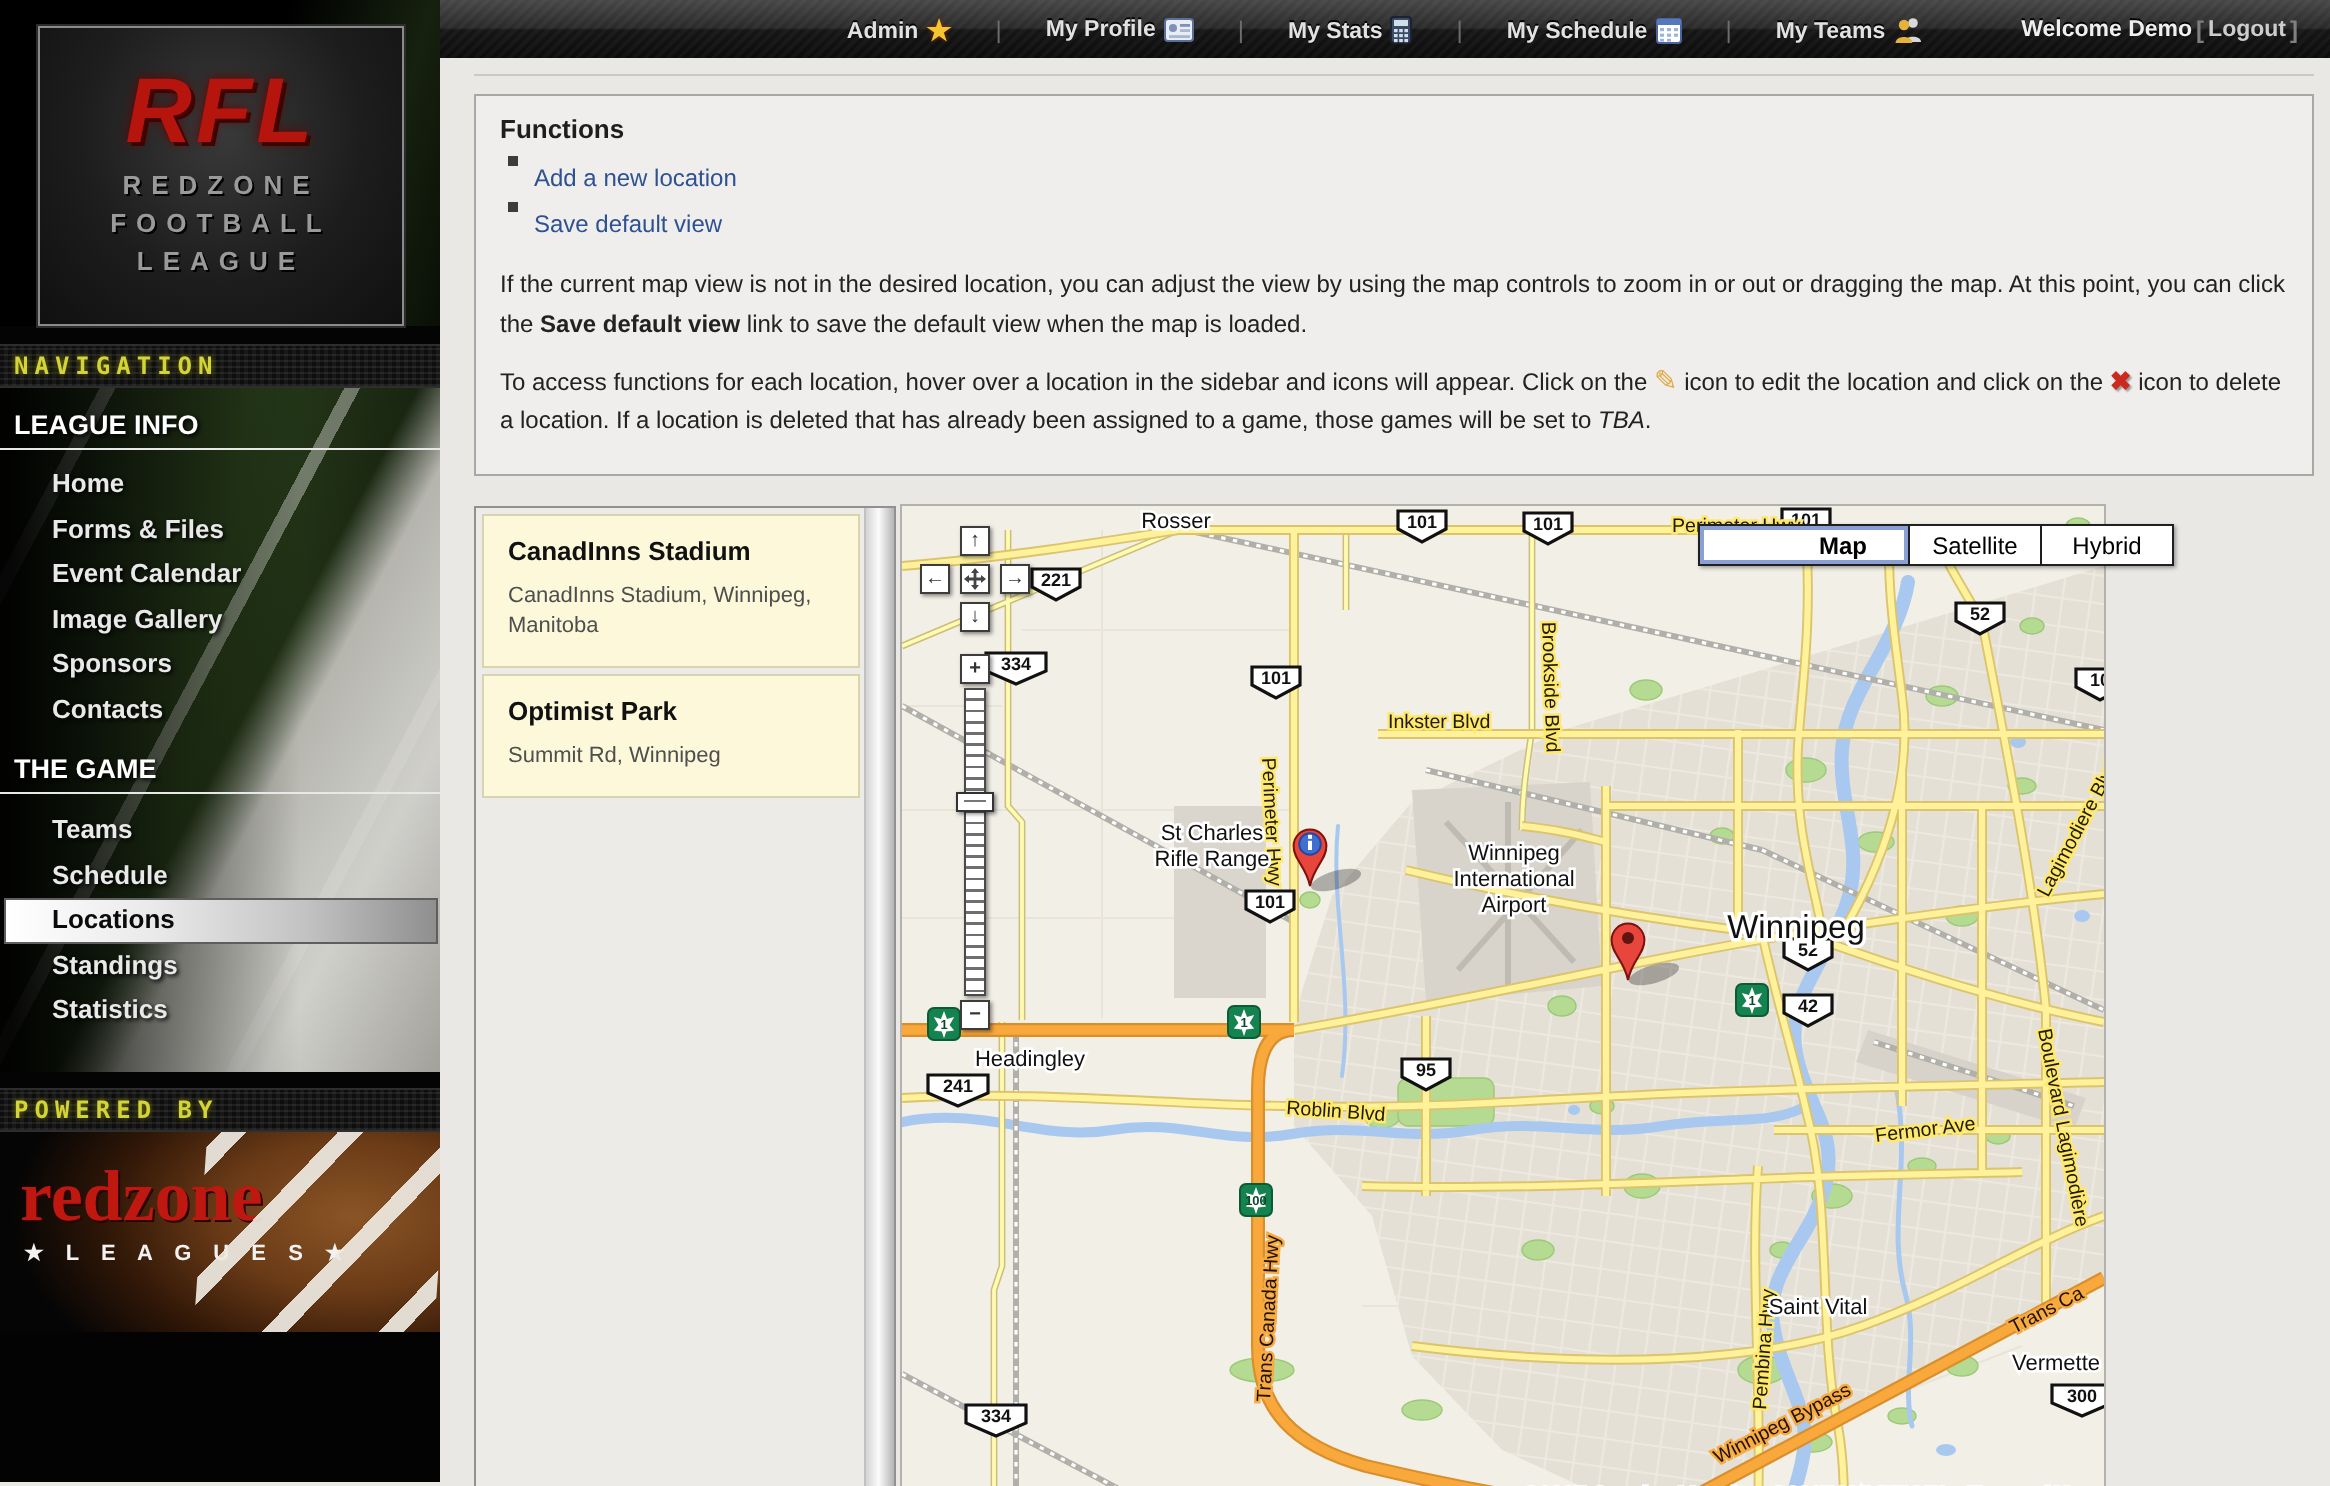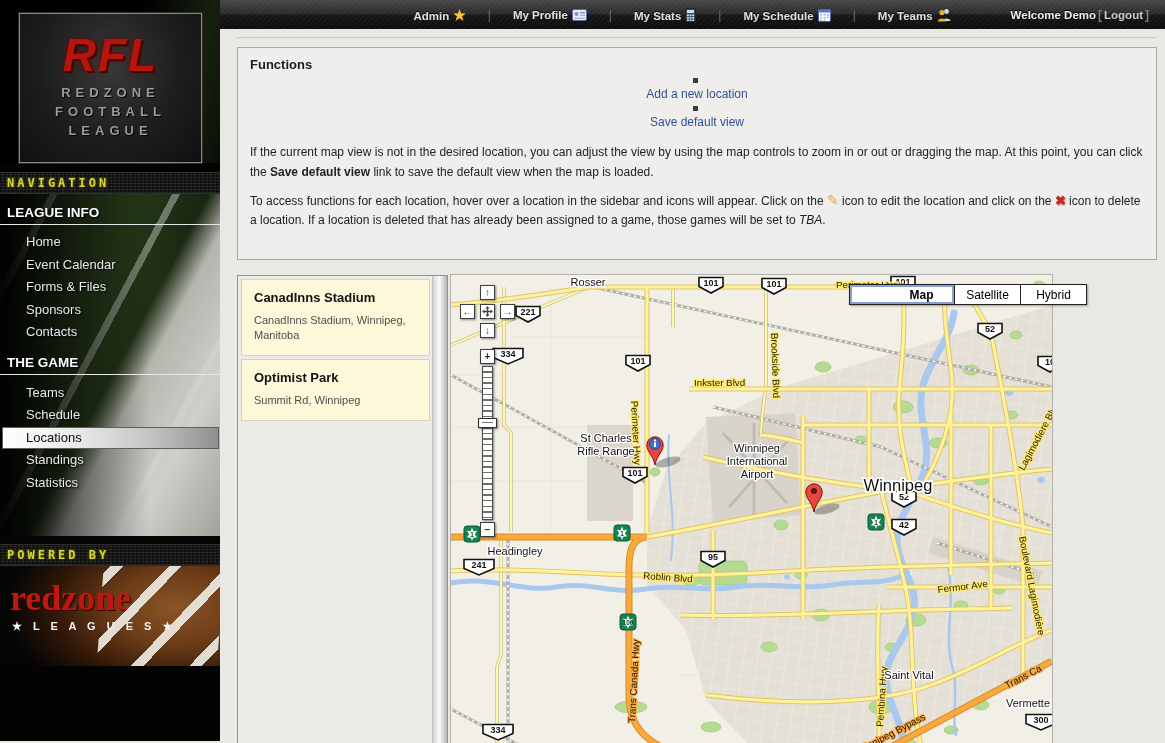--- a/index.html
+++ b/index.html
@@ -23,21 +23,21 @@
     color:#d3d33a;font-family:"DejaVu Sans Mono",monospace;font-weight:bold;font-size:12px;
     letter-spacing:3px;line-height:20px;padding-left:7px;text-shadow:0 0 3px #770;}
   .nav-zone{position:relative;min-height:342px;
     background:
       linear-gradient(90deg,rgba(0,0,0,0.95) 0 6px,rgba(0,0,0,0.55) 70px,rgba(0,0,0,0.1) 150px),
       linear-gradient(118deg,rgba(255,255,255,0) 52%,rgba(226,224,218,0.88) 60%,rgba(242,241,237,0.95) 78%,rgba(198,196,190,0.9) 100%),
       repeating-linear-gradient(118deg,transparent 0 44px,rgba(235,235,230,0.45) 44px 51px,transparent 51px 108px),
       linear-gradient(100deg,#24361b 0%,#2b421c 45%,#0d130a 100%);}
   .side-header{color:#fff;font-weight:bold;font-size:13.5px;padding:11px 0 4px 7px;
     border-bottom:1px solid #e8e8e8;text-shadow:1px 1px 2px #000;}
-  .nav-item{color:#e9e9e9;font-weight:normal;font-size:13px;line-height:22.5px;padding-left:26px;
+  .nav-item{color:#e9e9e9;font-weight:bold;font-size:13px;line-height:22.5px;padding-left:26px;
     text-shadow:1px 1px 2px #000;cursor:pointer;}
   .nav-item.active{background:linear-gradient(90deg,#ffffff 0%,#e9e9e9 35%,#c2c2c2 70%,#8f8f8f 100%);
     border:1px solid #5e5e5e;margin:0 1px 0 2px;padding-left:23px;color:#0b0b0b;text-shadow:none;line-height:20.5px;}
   .powered-logo{height:100px;position:relative;overflow:hidden;
     background:radial-gradient(ellipse 170px 100px at 80% 42%,#8a5526 0%,#6b3b17 38%,#301707 72%,#050505 100%);}
   .powered-logo::after{content:"";position:absolute;right:0;top:-10px;width:120px;height:130px;
     background:repeating-linear-gradient(130deg,transparent 0 14px,rgba(238,234,226,0.92) 14px 23px,transparent 23px 42px);
     transform:rotate(4deg);}
   .rz-name{position:absolute;left:10px;top:16px;font-family:"Liberation Serif",serif;font-weight:bold;
     font-size:36px;color:#bf1810;letter-spacing:0;line-height:0.9;text-shadow:1px 1px 0 #2a0000;}
@@ -45,34 +45,34 @@
   .side-filler{background:#030303;height:75px;}
 
   
   .topbar{position:absolute;left:220px;top:0;width:945px;height:29px;
     background:repeating-linear-gradient(135deg,rgba(255,255,255,0.03) 0 2px,transparent 2px 4px),
                linear-gradient(#474747 0%,#2a2a2a 48%,#161616 52%,#0c0c0c 100%);
     display:flex;align-items:center;justify-content:flex-end;padding-right:14px;box-sizing:border-box;}
   .tb-item{color:#e2e2e2;font-weight:bold;font-size:11.5px;text-shadow:0 -1px 0 #000;
     display:flex;align-items:flex-end;gap:4px;margin:0 19px;cursor:pointer;}
   .tb-sep{color:#6d6d6d;font-size:12px;margin:0 3px;}
-  .tb-welcome{color:#efefef;font-weight:bold;font-size:11.5px;margin-left:40px;text-shadow:0 -1px 0 #000;text-align:center;}
+  .tb-welcome{color:#efefef;font-weight:bold;font-size:11.5px;margin-left:30px;text-shadow:0 -1px 0 #000;text-align:center;}
   .tb-bracket{color:#7f7f7f;font-weight:bold;font-size:12px;margin:0 2px;}
   .tb-logout{color:#cdcdcd;font-weight:bold;font-size:11.5px;cursor:pointer;}
   .star-icon{color:#f4c431;font-size:14px;line-height:1;text-shadow:0 0 2px #830;}
   .tb-item svg{display:block;}
 
   
   .main{position:absolute;left:220px;top:29px;width:945px;height:714px;box-sizing:border-box;
     padding:8px 8px 0 17px;}
   .page-title{font-size:21px;font-weight:bold;color:#2e2e2e;margin:4px 0 6px 0;}
   .title-rule{border:none;border-top:1px solid #c9c9c9;margin:0 0 9px 0;}
-  .fn-box{border:1px solid #a8a8a8;background:#efeeec;padding:9px 12px 28px 12px;}
+  .fn-box{border:1px solid #a8a8a8;background:#efeeec;padding:9px 12px 16px 12px;}
   .fn-heading{font-size:13px;font-weight:bold;color:#1e1e1e;margin-bottom:6px;}
-  .fn-link-row{display:flex;align-items:center;line-height:23px;flex-direction:column;}
+  .fn-link-row{display:flex;line-height:23px;}
   .fn-bullet{width:5px;height:5px;background:#3c3c3c;margin:0 8px 0 4px;}
   .fn-link{color:#2e5291;font-size:12px;text-decoration:none;cursor:pointer;}
   .fn-para{font-size:12px;color:#222;line-height:1.65;margin:9px 0 0 0;}
   .pencil-icon{display:inline-block;color:#e2a83d;font-size:14px;transform:rotate(0deg);line-height:1;}
   .pencil-icon::before{content:"✎";}
   .xdel-icon{display:inline-block;color:#cc2a1e;font-weight:bold;font-size:13px;line-height:1;text-shadow:1px 1px 1px #999;}
   .xdel-icon::before{content:"✖";}
   .tba{font-style:italic;}
 
   
@@ -141,22 +141,23 @@
       <div class="logo-line">REDZONE</div>
       <div class="logo-line">FOOTBALL</div>
       <div class="logo-line">LEAGUE</div>
     </div>
   </div>
   <div class="led">NAVIGATION</div>
   <div class="nav-zone">
     <div class="side-header">LEAGUE INFO</div>
     <div style="padding-top:6px;">
       <div class="nav-item">Home</div>
+      <div class="nav-item">Forms &amp; Files</div>
       <div class="nav-item">Event Calendar</div>
-      <div class="nav-item">Forms &amp; Files</div>
+      <div class="nav-item">Image Gallery</div>
       <div class="nav-item">Sponsors</div>
       <div class="nav-item">Contacts</div>
     </div>
     <div class="side-header">THE GAME</div>
     <div style="padding-top:7px;">
       <div class="nav-item">Teams</div>
       <div class="nav-item">Schedule</div>
       <div class="nav-item active">Locations</div>
       <div class="nav-item">Standings</div>
       <div class="nav-item">Statistics</div>

